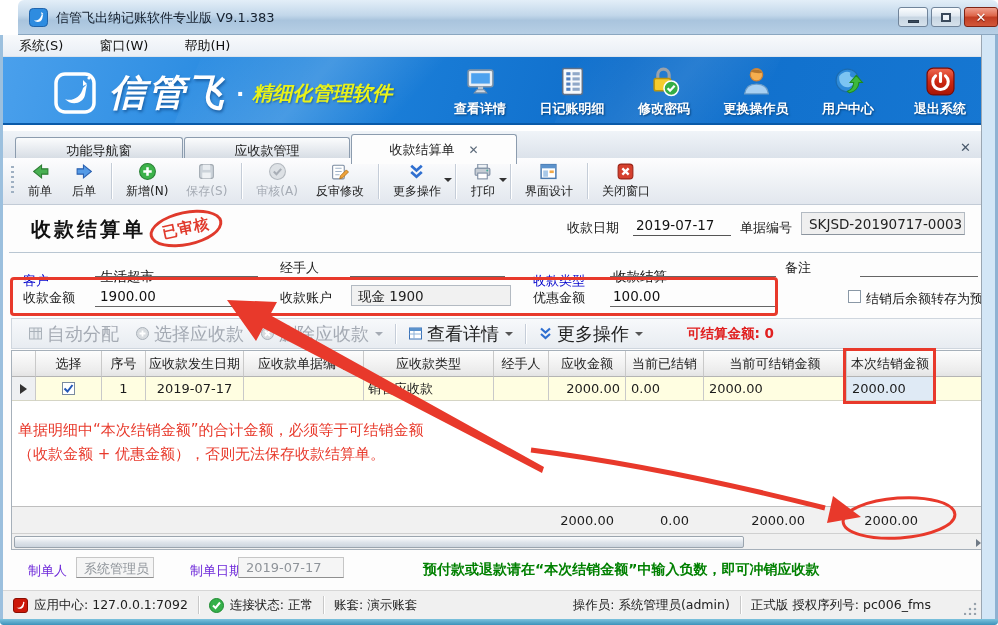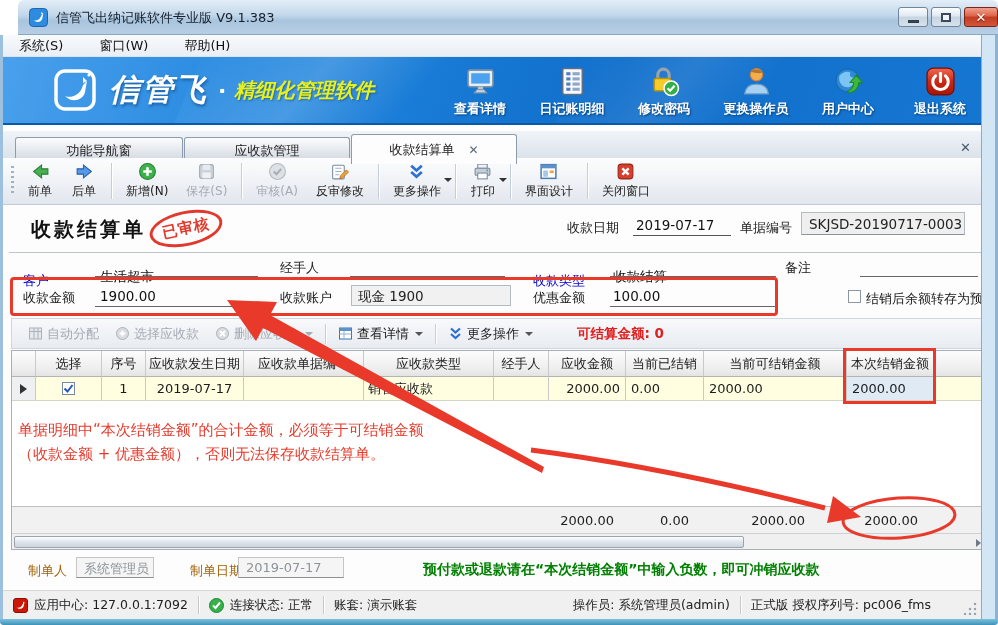--- a/index.html
+++ b/index.html
@@ -34,21 +34,21 @@
   background:linear-gradient(105deg,#4aa0ec 0%,#1f84dd 30%,#0f6ecb 62%,#1677d2 100%);
   border-bottom:2px solid #0a5aa8; overflow:hidden; }
 .banner::before { content:""; position:absolute; left:180px; top:-20px; width:260px; height:130px;
   background:linear-gradient(115deg,rgba(255,255,255,0) 0%,rgba(255,255,255,.18) 45%,rgba(255,255,255,0) 80%);
   transform:skewX(-22deg); }
 .banner::after { content:""; position:absolute; left:560px; top:-20px; width:200px; height:130px;
   background:linear-gradient(115deg,rgba(255,255,255,0) 0%,rgba(255,255,255,.10) 50%,rgba(255,255,255,0) 85%);
   transform:skewX(-22deg); }
 .brand { position:absolute; left:50px; top:11px; display:flex; align-items:center; z-index:2; }
 .brand-logo { width:44px; height:44px; margin-right:12px; }
-.brand-name { font-size:31px; font-weight:bold; font-style:italic; color:#fff; letter-spacing:2px;
+.brand-name { font-size:37px; font-weight:bold; font-style:italic; color:#fff; letter-spacing:2px;
   text-shadow:1px 2px 3px rgba(8,60,120,.6); }
 .brand-dot { font-size:22px; color:#fff; margin:0 8px 0 10px; font-weight:bold; }
 .brand-slogan { font-size:20px; font-weight:bold; font-style:italic; color:#e8f21a;
   text-shadow:1px 1px 2px rgba(8,60,120,.55); }
 .banner-nav { position:absolute; right:12px; top:6px; height:60px; display:flex; gap:6px; z-index:2; }
 .banner-btn { width:86px; display:flex; flex-direction:column; align-items:center; justify-content:flex-start;
   padding-top:3px; cursor:default; }
 .banner-btn svg { width:31px; height:31px; }
 .banner-btn .blabel { margin-top:3px; font-size:13px; font-weight:bold; color:#fff; white-space:nowrap;
   text-shadow:1px 1px 2px #05407a; }
@@ -110,21 +110,21 @@
   border:3px solid #e8392b; border-radius:4px; z-index:5; pointer-events:none; }
 .form-check { position:absolute; left:845px; top:85px; width:13px; height:13px; background:#fff;
   border:1px solid #8a98a6; }
 .check-label { position:absolute; left:863px; top:85px; width:116px; font-size:13px; color:#202020;
   white-space:nowrap; overflow:hidden; }
 
 
 .detail-toolbar { position:absolute; left:8px; top:113px; width:974px; height:31px;
   background:linear-gradient(#f7f9fb,#e8ecf1); border:1px solid #cfd6de;
   display:flex; align-items:center; padding-left:8px; }
-.dbtn { display:flex; align-items:center; gap:4px; padding:2px 8px; font-size:13px; color:#222; }
+.dbtn { display:flex; align-items:center; gap:4px; padding:2px 8px; font-size:18px; color:#222; }
 .dbtn svg { width:15px; height:15px; }
 .dbtn.disabled { color:#a5abb4; }
 .dsep { width:1px; height:20px; background:#c5cdd8; margin:0 4px; box-shadow:1px 0 0 #fff; }
 .dcaret { width:0; height:0; border-left:4px solid transparent; border-right:4px solid transparent;
   border-top:4px solid #555; margin-left:2px; }
 .dcaret.gray { border-top-color:#a5abb4; }
 .settleable { margin-left:36px; color:#e02020; font-weight:bold; font-size:13.5px; }
 
 
 .grid-panel { position:absolute; left:8px; top:145px; width:974px; height:200px; background:#fff;
@@ -161,21 +161,21 @@
   border-radius:2px; background:linear-gradient(#fcfdfe,#dde3ea 55%,#cdd5de); }
 .hscroll .arrow-r { position:absolute; right:3px; top:5px; width:0; height:0;
   border-top:4px solid transparent; border-bottom:4px solid transparent; border-left:5px solid #707a86; }
 
 
 .annotation { position:absolute; left:15px; top:213px; font-size:15px; color:#e8392b; line-height:24px;
   z-index:7; }
 .anno-overlay { position:absolute; left:0; top:0; width:982px; height:385px; z-index:8; pointer-events:none; }
 
 .footer-row { position:absolute; left:0; top:348px; width:978px; height:32px; }
-.fflabel { position:absolute; top:9px; font-size:13px; color:#a16207; }
+.fflabel { position:absolute; top:9px; font-size:13px; color:#6d28d9; }
 .ffbox { position:absolute; top:4px; height:21px; background:#f5f5f5; border:1px solid #c6c6c6;
   border-bottom-color:#8f8f8f; color:#8f949a; font-size:13px; padding:2px 0 0 7px; }
 .hint { position:absolute; left:420px; top:8px; font-size:14px; font-weight:bold; color:#008000;
   white-space:nowrap; }
 
 
 .statusbar { position:absolute; left:3px; top:590px; width:978px; height:29px; background:#f0f0f0;
   border-top:1px solid #d6d6d6; display:flex; align-items:center; font-size:12.5px; color:#202020; }
 .sitem { display:flex; align-items:center; gap:6px; padding:0 10px; white-space:nowrap; }
 .ssep { width:1px; height:18px; background:#c8c8c8; box-shadow:1px 0 0 #fff; }

